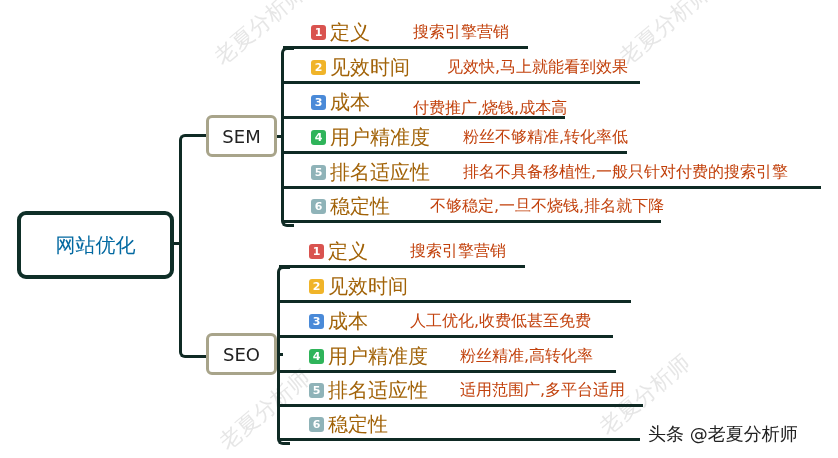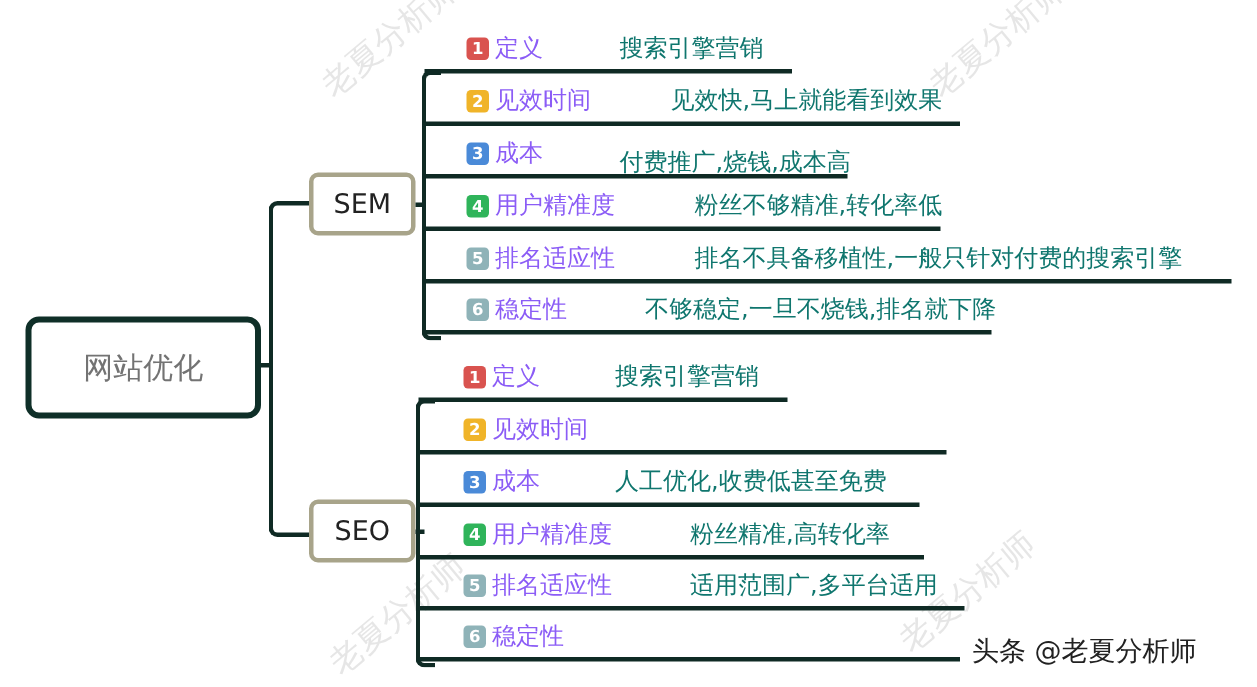--- a/index.html
+++ b/index.html
@@ -1,30 +1,30 @@
 <!DOCTYPE html>
 <html><head>
 <meta charset="utf-8">
 <style>
   html, body { margin:0; padding:0; }
   body { width:838px; height:458px; background:#ffffff; position:relative; overflow:hidden;
          font-family:"DejaVu Sans","Liberation Sans",sans-serif; color:#2b2b2b; }
   .line-h { position:absolute; height:3px; background:#0f2a24; }
   .root { position:absolute; left:17px; top:211px; width:149px; height:60px; border:4px solid #0f2f28;
           border-radius:9px; display:flex; align-items:center; justify-content:center;
-          font-size:20px; color:#737373; background:#fff; }
+          font-size:20px; color:#0369a1; background:#fff; }
   .branch { position:absolute; width:65px; height:36px; border:3px solid #a8a48a; border-radius:6px;
             display:flex; align-items:center; justify-content:center; font-size:18px; color:#222; background:#fff; }
   .bracket { position:absolute; border:3px solid #0f2a24; border-right:none; border-radius:6px 0 0 6px; }
   .row { position:absolute; height:34px; display:flex; align-items:center; }
   .row .underline { position:absolute; left:0; bottom:0; height:3px; background:#0f2a24; }
   .badge { display:inline-flex; width:15px; height:15px; border-radius:3px; color:#fff; font-size:11px;
            font-weight:bold; align-items:center; justify-content:center; margin-right:4px; }
-  .label { font-size:16px; color:#8b5cf6; white-space:nowrap; }
-  .value { position:absolute; font-size:16px; color:#0f766e; white-space:nowrap; }
+  .label { font-size:20px; color:#a16207; white-space:nowrap; }
+  .value { position:absolute; font-size:16px; color:#c2410c; white-space:nowrap; }
   .watermark { position:absolute; font-size:22px; color:rgba(200,200,200,0.45); transform:rotate(-40deg);
                white-space:nowrap; pointer-events:none; }
   .credit { position:absolute; left:648px; top:422px; font-size:18px; color:#222; white-space:nowrap; }
 </style>
 </head>
 <body>
 
 <div class="watermark" style="left:205px;top:10px;">老夏分析师</div>
 <div class="watermark" style="left:610px;top:10px;">老夏分析师</div>
 <div class="watermark" style="left:210px;top:395px;">老夏分析师</div>

